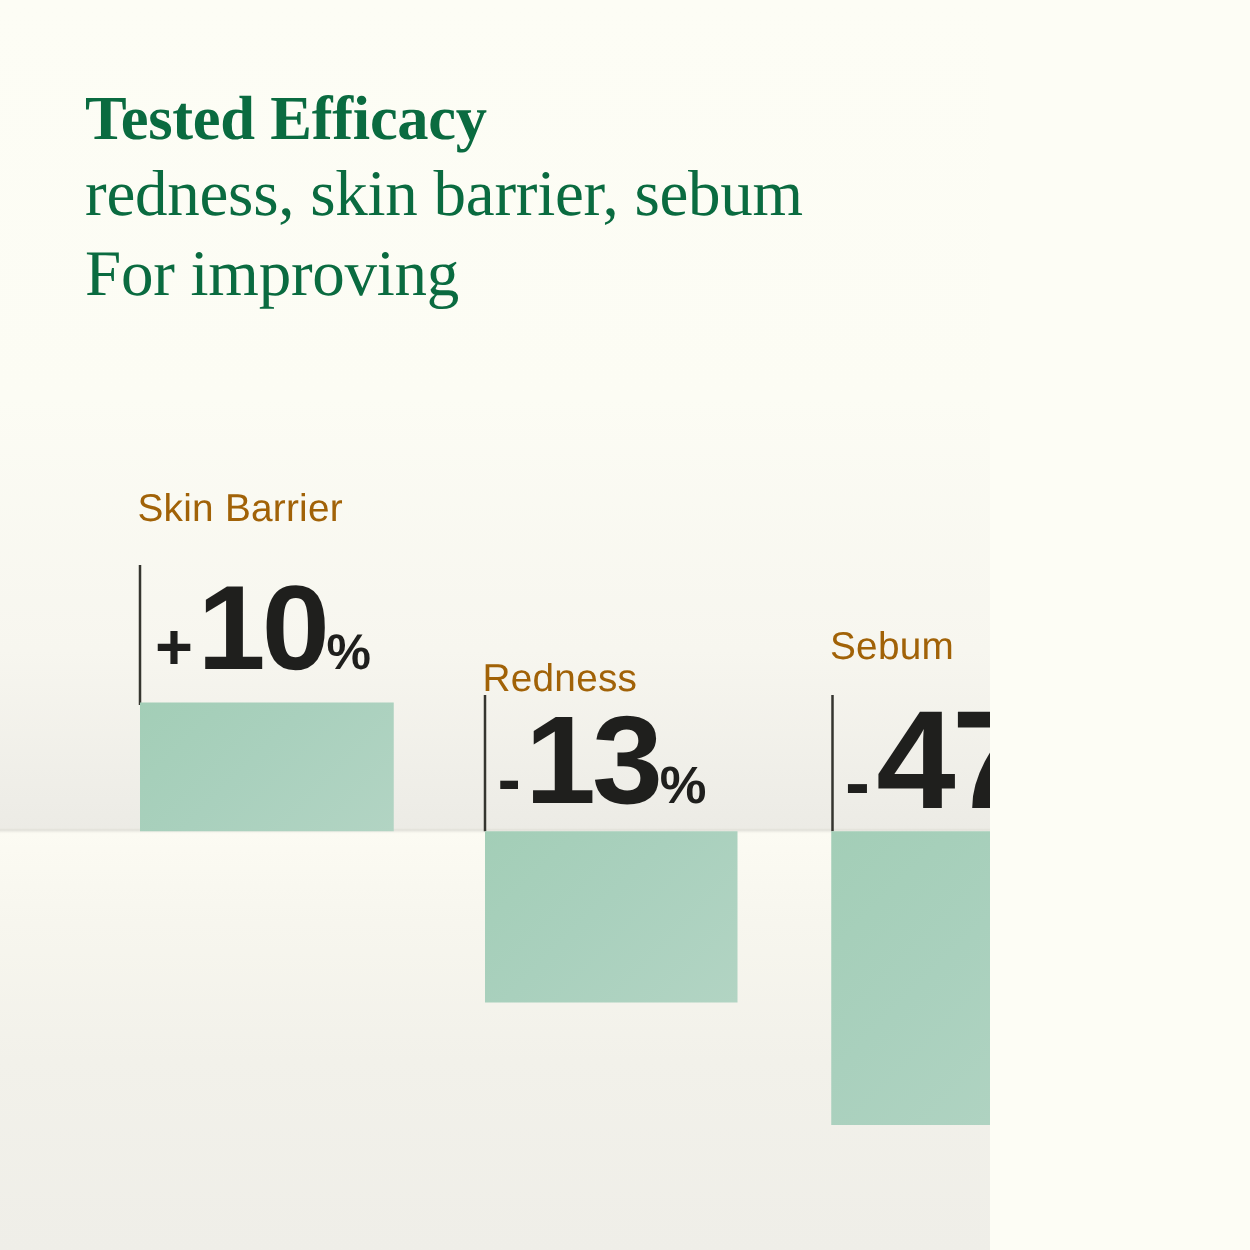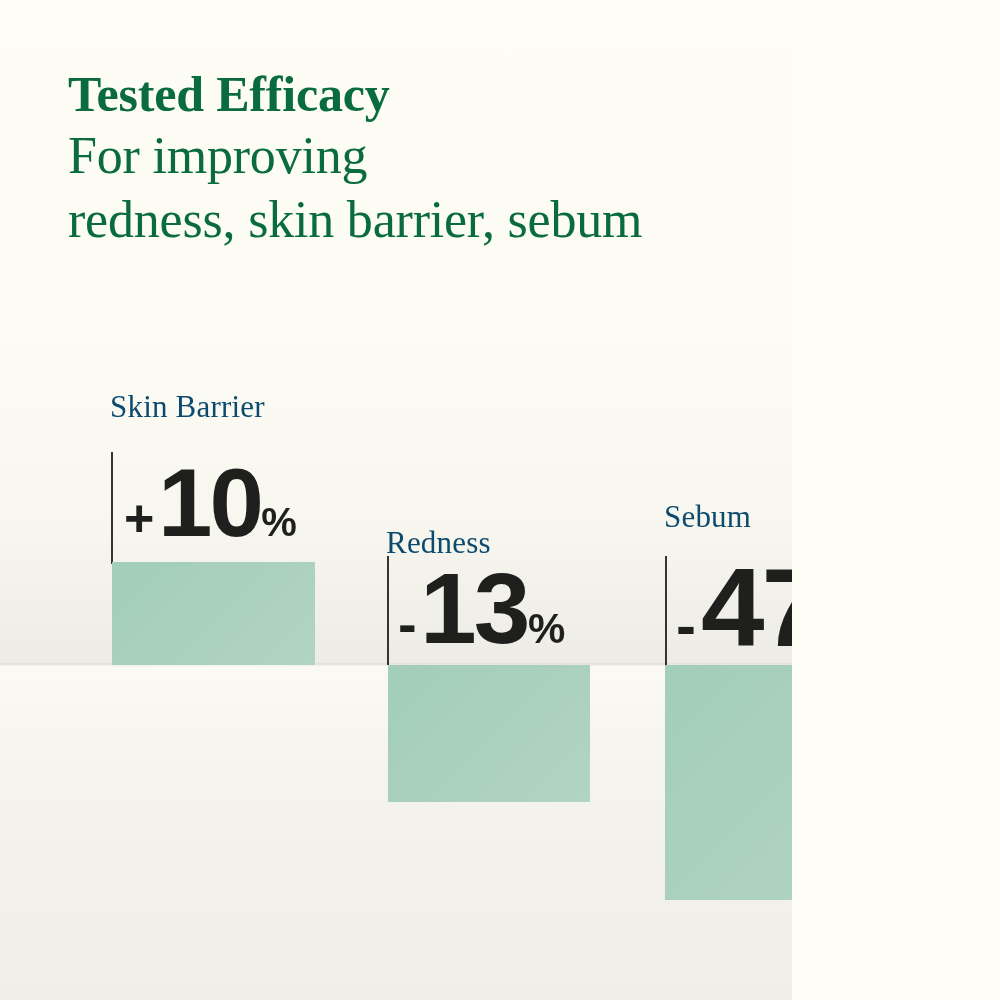--- a/index.html
+++ b/index.html
@@ -88,22 +88,22 @@
     width: 1000px;
     height: 1000px;
   }
 
   .metric {
     position: absolute;
   }
 
   .metric-label {
     position: absolute;
-    color: #0c4a6e;
-    font-family: Liberation Serif, serif;
+    color: #a16207;
+    font-family: Liberation Sans, sans-serif;
     font-size: 31px;
     font-weight: 400;
     line-height: 34px;
     letter-spacing: 0.2px;
     white-space: nowrap;
   }
 
   .metric-rule {
     position: absolute;
     width: 2px;
@@ -160,22 +160,22 @@
 <body>
 
 <div id="infographic">
 
   <div class="bg-base"></div>
   <div class="bg-lower"></div>
   <div class="bg-seam"></div>
 
   <div class="heading">
     <div class="line line1">Tested Efficacy</div>
+    <div class="line line3">redness, skin barrier, sebum</div>
     <div class="line line2">For improving</div>
-    <div class="line line3">redness, skin barrier, sebum</div>
   </div>
 
   <div class="chart">
 
     <div class="metric m-skin">
       <div class="metric-label" style="left:110px; top:390px;">Skin Barrier</div>
 
       <div class="metric-rule" style="left:111px; top:452px; height:112px;"></div>
 
       <div class="metric-value" style="left:124px; top:455px; height:105px;">

